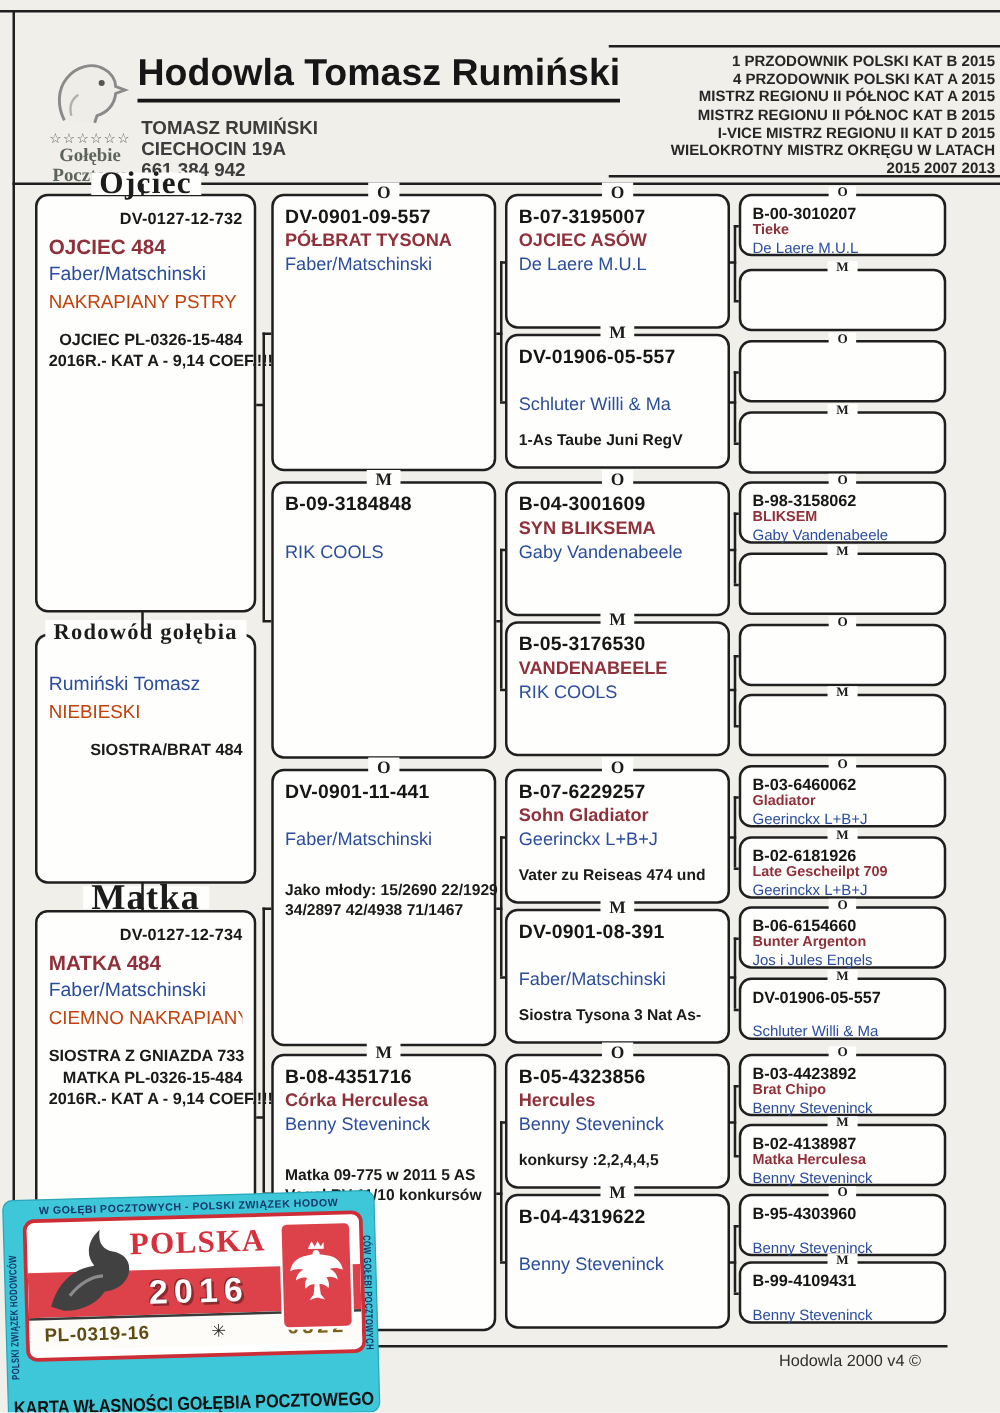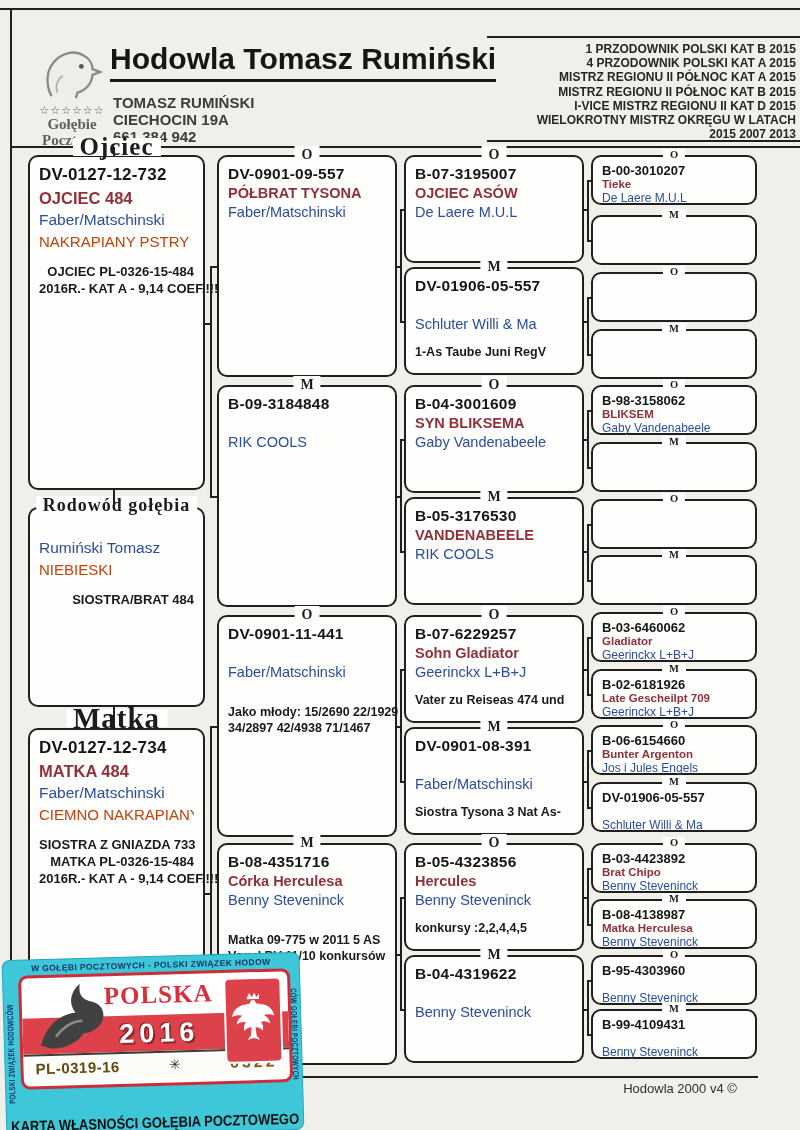--- a/index.html
+++ b/index.html
@@ -21,21 +21,21 @@
         padding:6px 9px 0 9px;box-sizing:border-box;}
   .plabel{position:absolute;top:-11px;left:50%;transform:translateX(-50%);background:#fefefd;
           padding:0 7px;font-family:"Liberation Serif",serif;font-weight:700;font-size:14px;
           color:#1c1c1c;line-height:18px;white-space:nowrap;}
   .g4 .plabel{font-size:10.5px;top:-8px;line-height:12px;}
   .line{white-space:nowrap;overflow:hidden;}
   .ring{font-weight:700;font-size:15.5px;color:#161616;line-height:21px;min-height:21px;letter-spacing:.2px;}
   .bname{font-weight:700;font-size:14.5px;color:#90303a;line-height:19px;min-height:19px;}
   .breeder{font-size:14.5px;color:#2b4d9c;line-height:19px;min-height:19px;}
   .bcolor{font-size:14.5px;color:#c2410c;line-height:20px;min-height:20px;}
-  .g1 .ring{font-size:17px;line-height:24px;min-height:24px;}
+  .g1 .ring{font-size:13px;line-height:24px;min-height:24px;text-align:right;}
   .g1 .bname{font-size:16.5px;line-height:22px;min-height:22px;}
   .g1 .breeder{font-size:15.5px;line-height:22px;min-height:22px;}
   .g1 .bcolor{font-size:15px;line-height:22px;min-height:22px;}
   .g4 .ring{font-size:13px;line-height:15px;min-height:15px;letter-spacing:0;}
   .g4 .bname{font-size:11.5px;line-height:13px;min-height:13px;}
   .g4 .breeder{font-size:12px;line-height:14px;min-height:14px;}
   .notes{margin-top:10px;}
   .g2 .notes{margin-top:22px;}
   .notes div{font-weight:700;font-size:12.5px;color:#1a1a1a;line-height:16px;white-space:nowrap;}
   .g1 .notes div{font-size:13px;line-height:17px;text-align:right;}
@@ -303,21 +303,21 @@
         <div class="line breeder">Schluter Willi &amp; Ma</div>
       </div>
       <div class="pbox g4" style="left: 591px; top: 843px; width: 166px; height: 50px;">
         <span class="plabel">O</span>
         <div class="line ring">B-03-4423892</div>
         <div class="line bname">Brat Chipo</div>
         <div class="line breeder">Benny Steveninck</div>
       </div>
       <div class="pbox g4" style="left: 591px; top: 899px; width: 166px; height: 50px;">
         <span class="plabel">M</span>
-        <div class="line ring">B-08-4138987</div>
+        <div class="line ring">B-02-4138987</div>
         <div class="line bname">Matka Herculesa</div>
         <div class="line breeder">Benny Steveninck</div>
       </div>
       <div class="pbox g4" style="left: 591px; top: 955px; width: 166px; height: 50px;">
         <span class="plabel">O</span>
         <div class="line ring">B-95-4303960</div>
         <div class="line bname"></div>
         <div class="line breeder">Benny Steveninck</div>
       </div>
       <div class="pbox g4" style="left: 591px; top: 1009px; width: 166px; height: 50px;">

